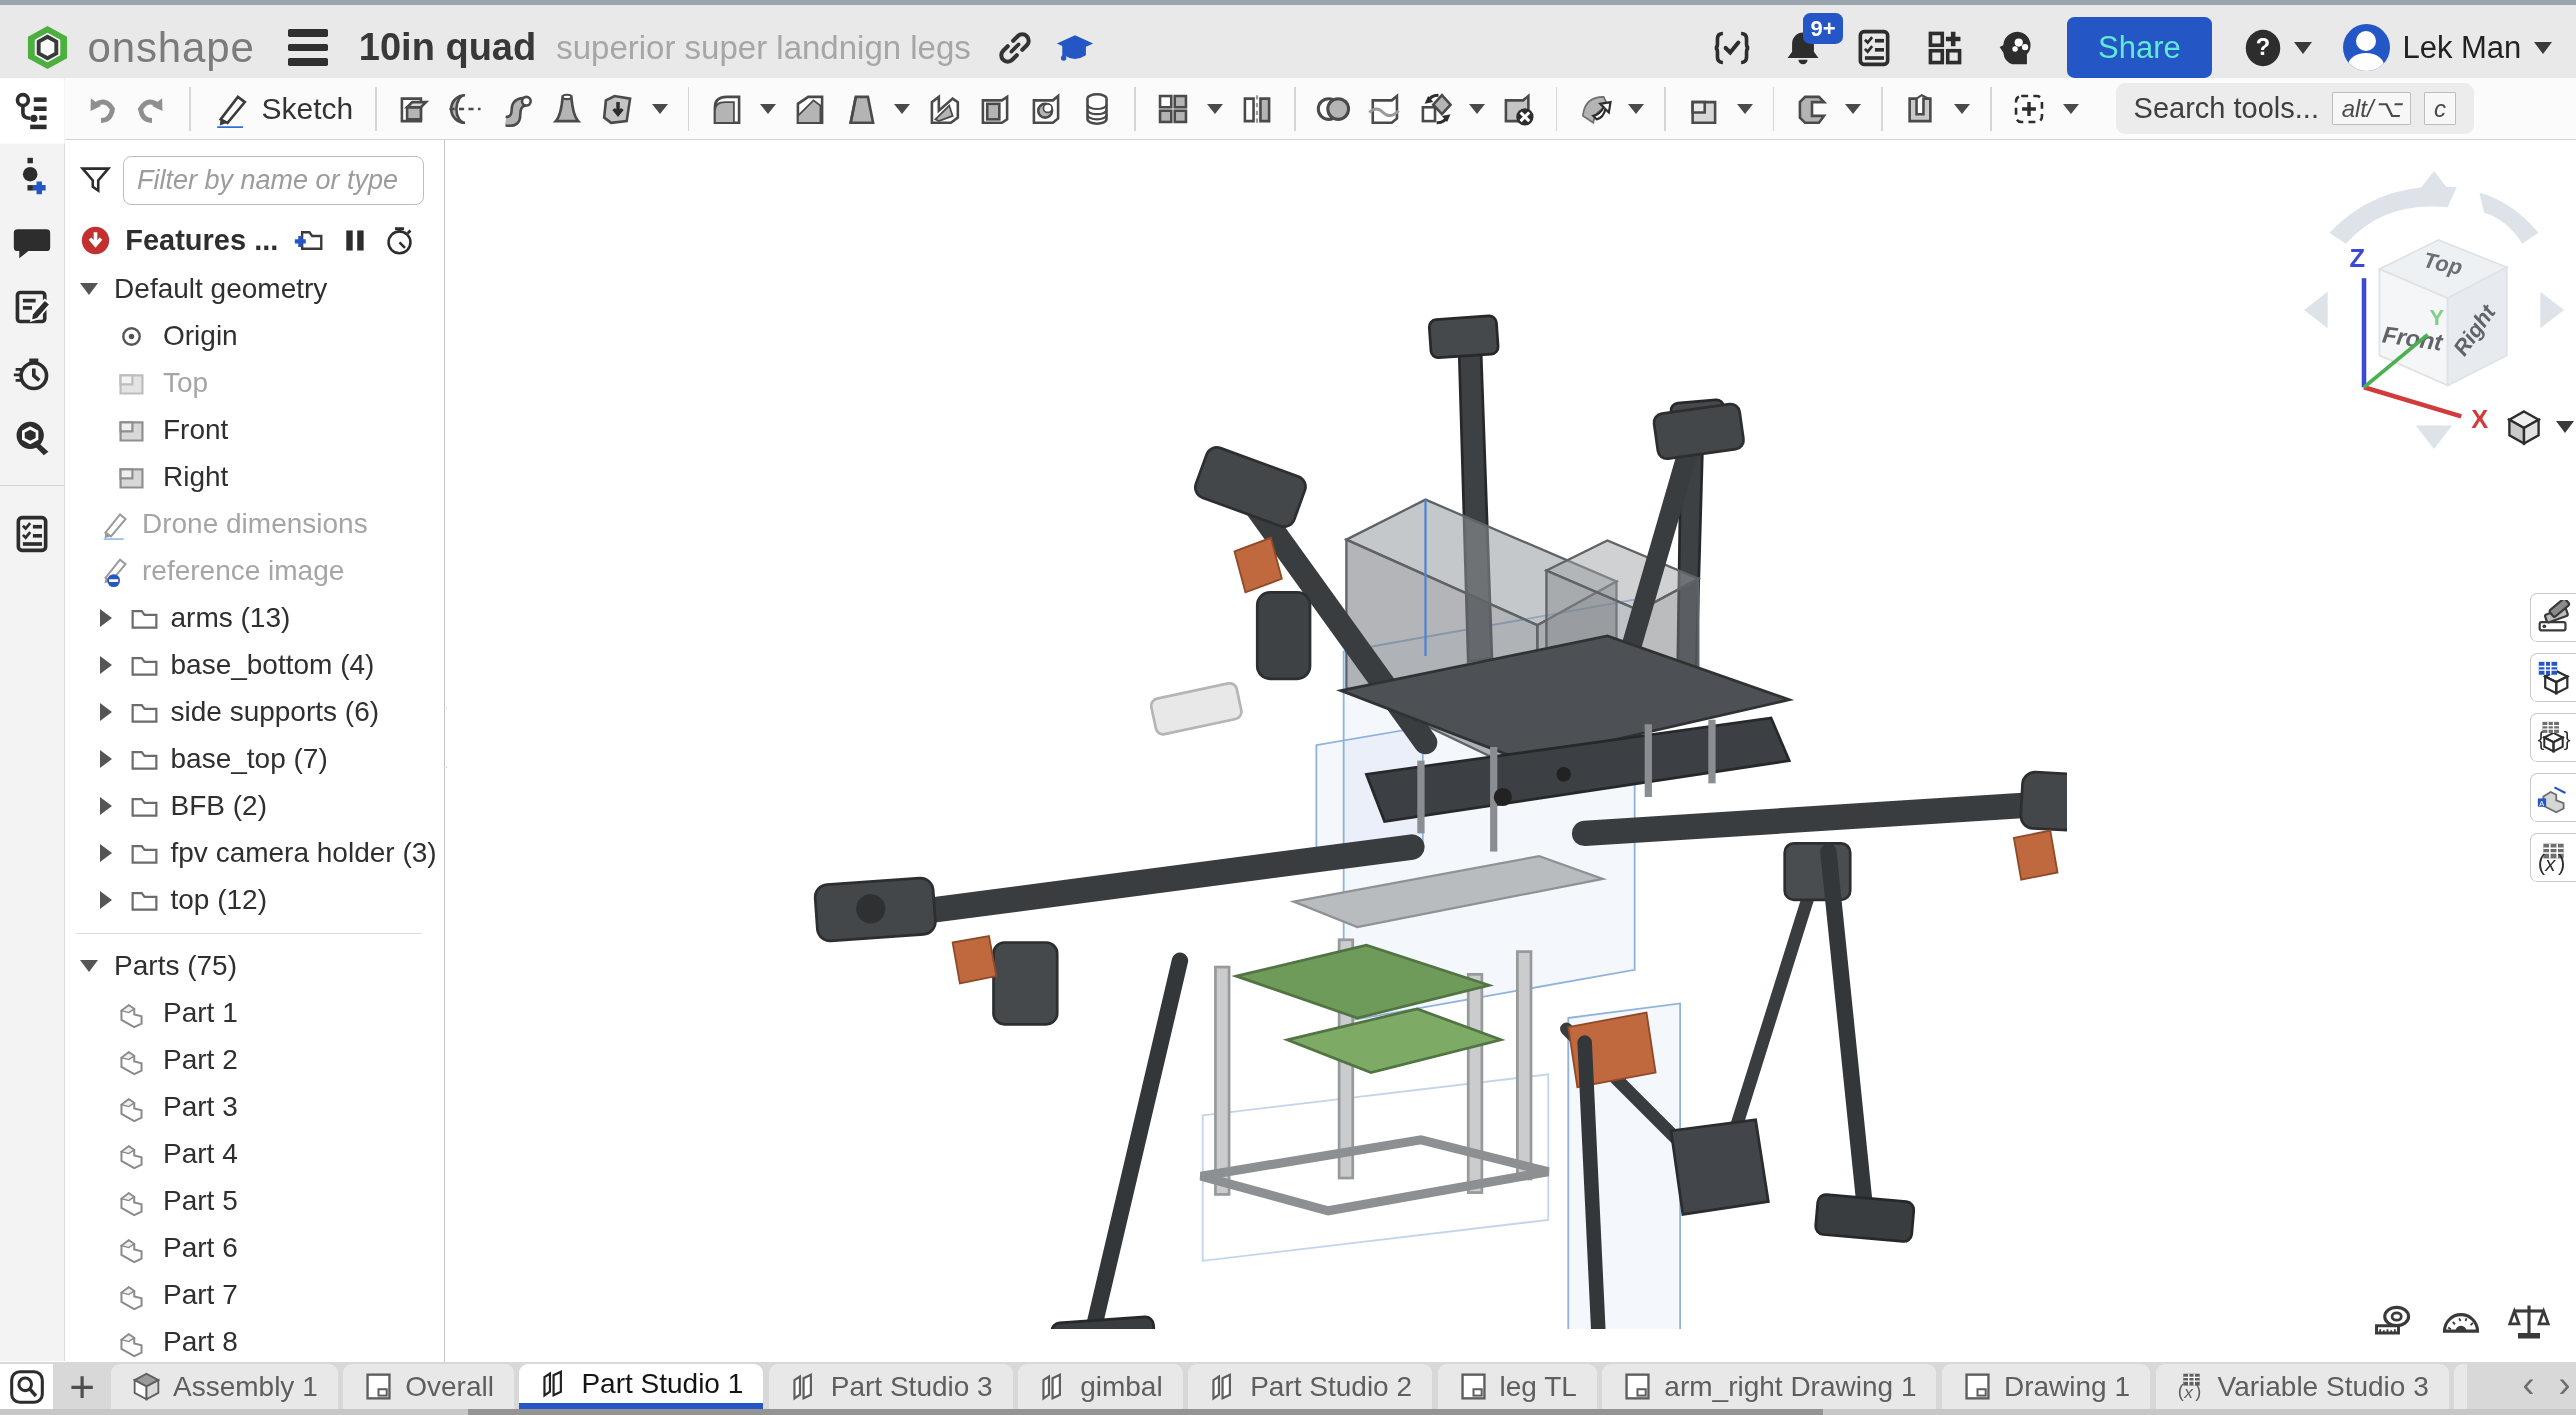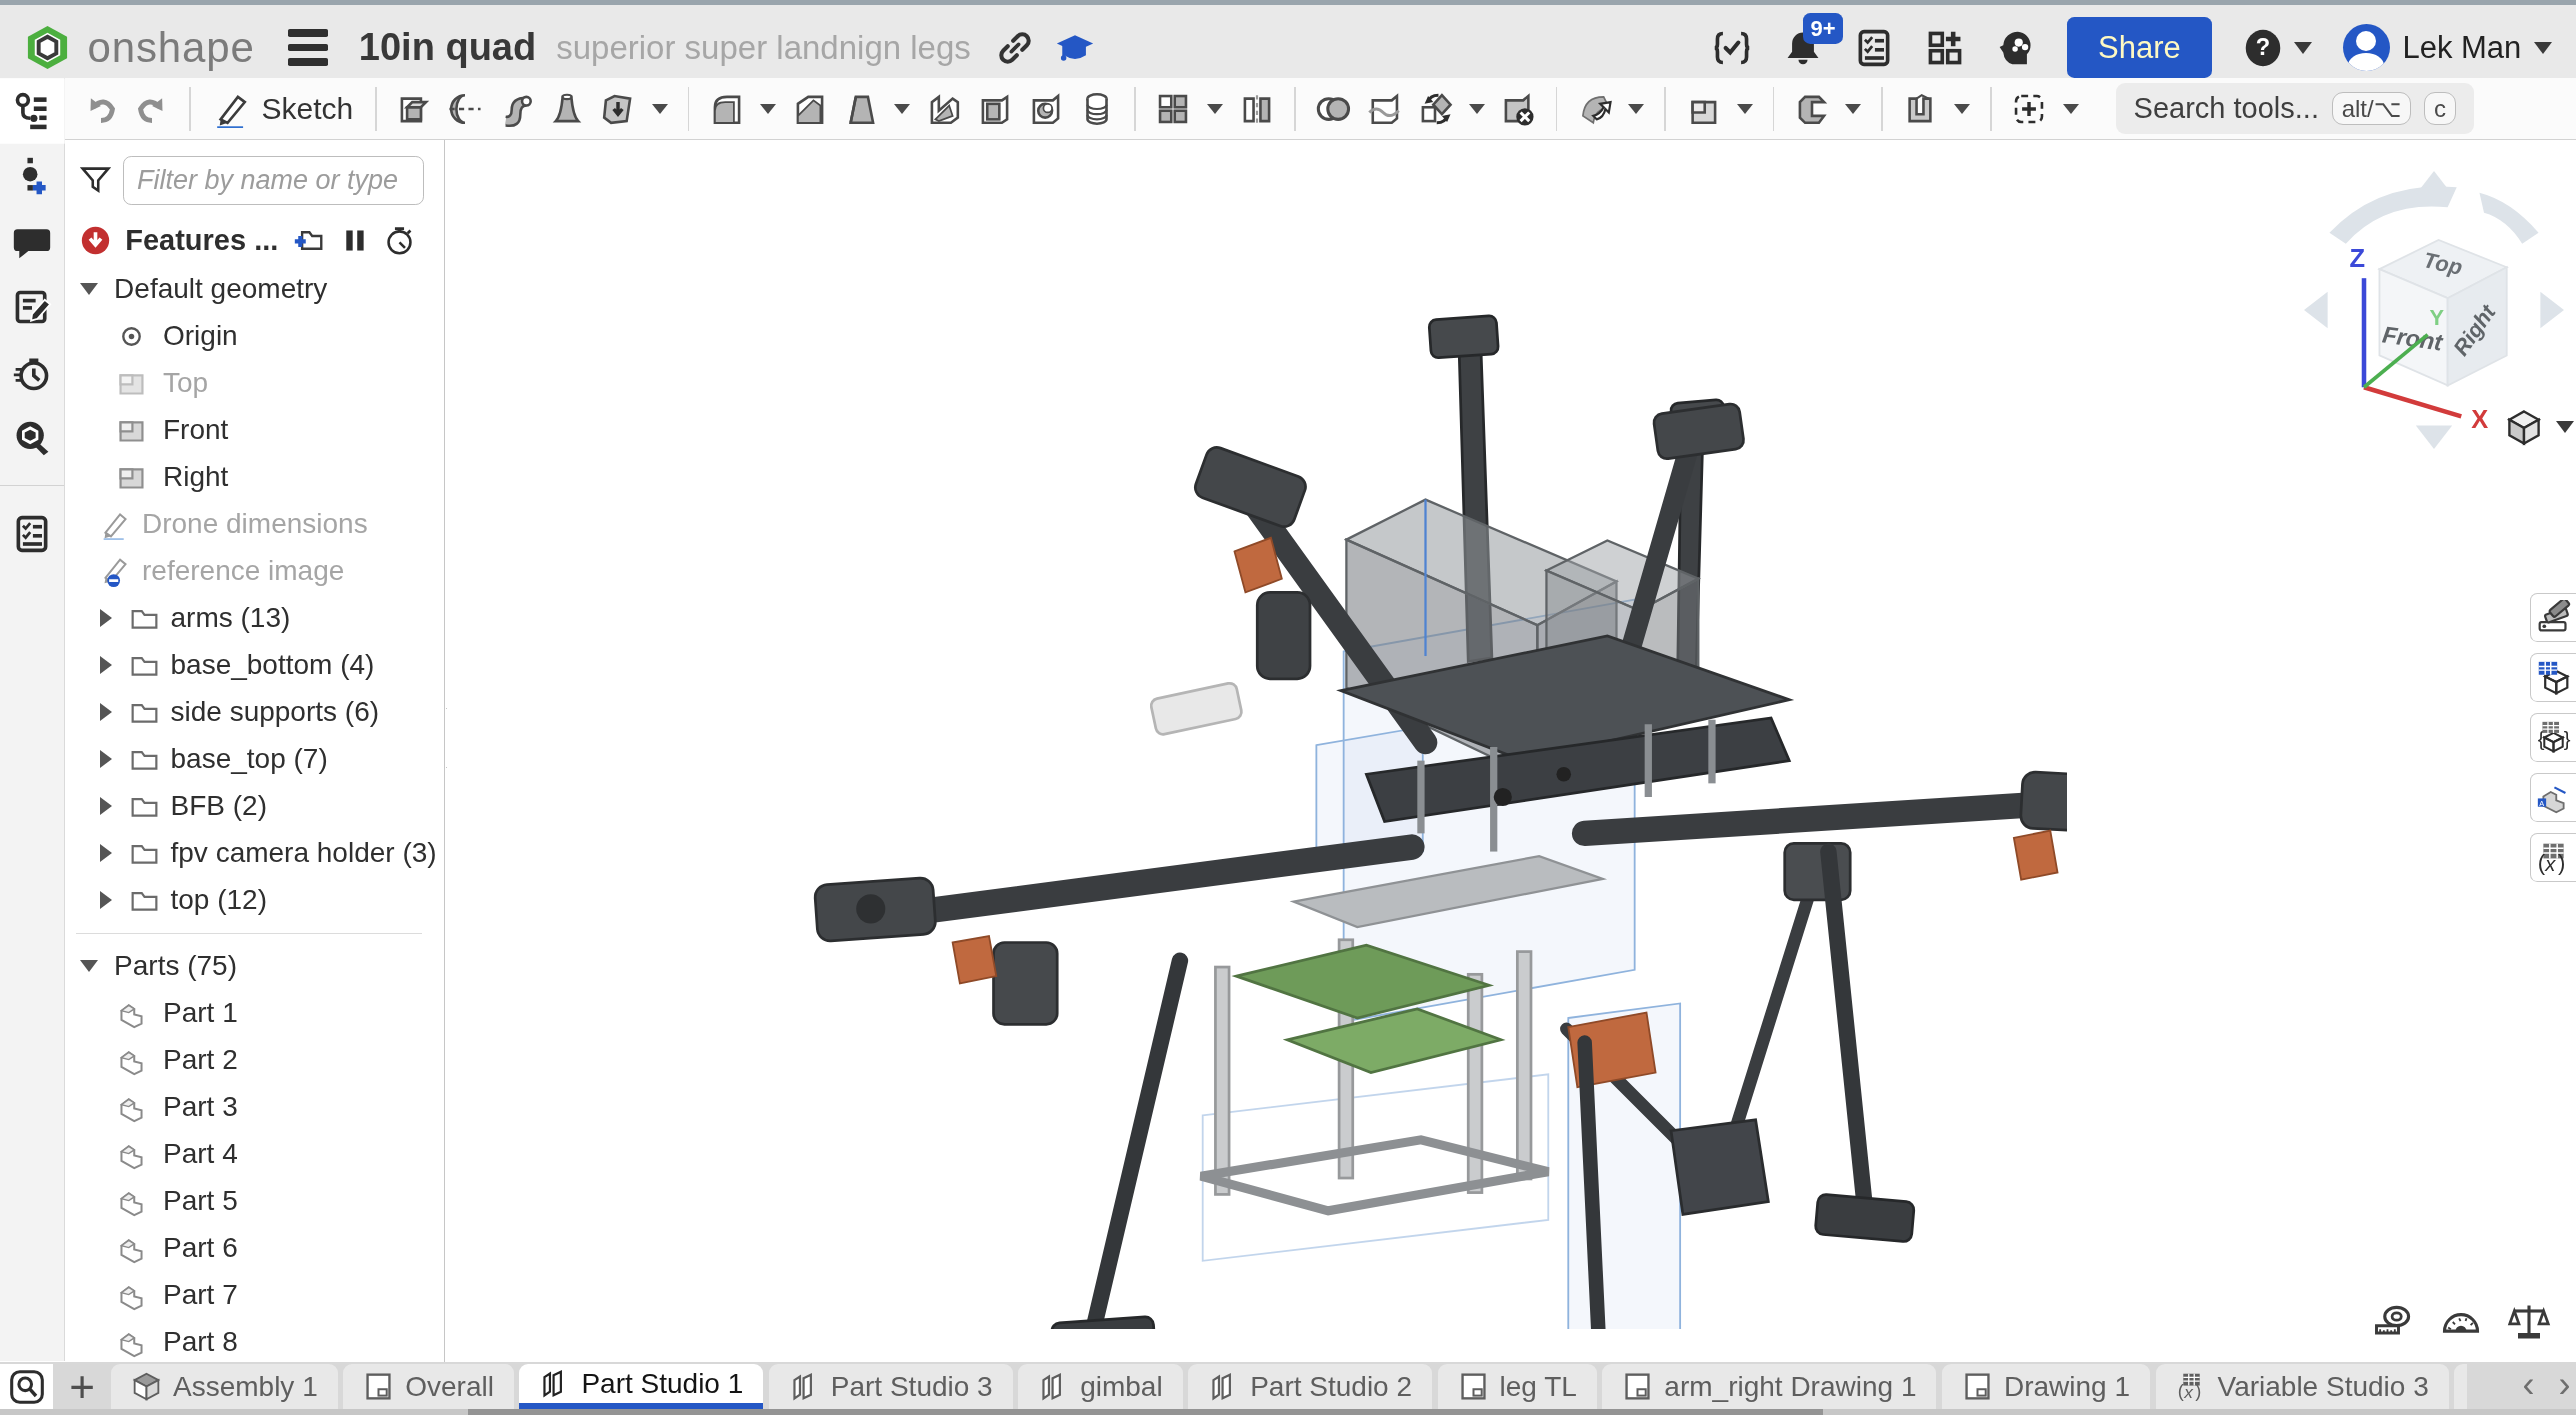--- a/index.html
+++ b/index.html
@@ -9,39 +9,39 @@
   
   .header{position:absolute;left:0;top:0;width:2576px;height:90px;background:#e9e9e9;display:flex;align-items:center;border-top:5.5px solid #9aa5ad;box-sizing:border-box;}
   .brand{display:flex;align-items:center;gap:16.4px;margin-left:24px;}
   .brand-text{font-size:42px;color:#7b7b7b;letter-spacing:0.9px;}
   .hamburger{margin-left:33px;display:flex;flex-direction:column;gap:7.3px;cursor:pointer;}
   .hamburger span{display:block;width:40px;height:7.3px;background:#2f2f2f;border-radius:1.8px;}
   .doc-title{margin-left:31px;font-size:38px;font-weight:bold;color:#383838;}
   .doc-subtitle{margin-left:20px;font-size:33px;color:#a6a6a6;white-space:nowrap;}
   .hdr-ic{width:40px;height:40px;flex:none;}
   .hdr-right{margin-left:auto;display:flex;align-items:center;gap:31px;margin-right:24px;}
-  .share-btn{background:#2457c5;color:#fef9c3;font-size:31px;border:none;border-radius:7.3px;padding:12.7px 31px;cursor:pointer;}
+  .share-btn{background:#2457c5;color:#5eead4;font-size:31px;border:none;border-radius:7.3px;padding:12.7px 31px;cursor:pointer;}
   .badge{position:absolute;top:-14.6px;right:-20px;background:#2457c5;color:#fff;font-size:22px;font-weight:bold;border-radius:7.3px;padding:2.7px 7.3px;}
   .user{display:flex;align-items:center;gap:12.7px;cursor:pointer;}
   .avatar{width:47px;height:47px;border-radius:50%;background:#2457c5;position:relative;overflow:hidden;}
   .avatar:before{content:"";position:absolute;left:13.6px;top:7.3px;width:20px;height:20px;border-radius:50%;background:#fff;}
   .avatar:after{content:"";position:absolute;left:5.5px;top:29px;width:36px;height:25.5px;border-radius:50% 50% 0 0;background:#fff;}
   .user-name{font-size:31px;color:#222;}
   .caret{width:0;height:0;border-left:9px solid transparent;border-right:9px solid transparent;border-top:12px solid #3a3a3a;}
 
   
   .toolbar{position:absolute;left:65px;top:78px;width:2511px;height:62px;background:#fbfbfb;border-bottom:1.8px solid #d2d2d2;display:flex;align-items:center;gap:9px;padding-left:14.6px;box-sizing:border-box;}
   .tb-div{width:1.8px;height:44px;background:#d6d6d6;margin:0 7.3px;flex:none;}
   .tico{width:42px;height:42px;flex:none;display:flex;align-items:center;justify-content:center;cursor:pointer;}
   .tchev{width:0;height:0;border-left:8.2px solid transparent;border-right:8.2px solid transparent;border-top:10px solid #4a4a4a;margin:0 3.6px;cursor:pointer;flex:none;}
   .sketch-btn{display:flex;align-items:center;gap:11px;cursor:pointer;margin:0 5.5px;}
   .sketch-label{font-size:30px;color:#333;}
   .search-pill{margin-left:auto;margin-right:102px;background:#ececec;border-radius:9px;display:flex;align-items:center;gap:12.7px;padding:9px 18px;cursor:pointer;}
   .search-pill .lbl{font-size:29px;color:#3f3f3f;}
-  .key{border:1.8px solid #bdbdbd;border-radius:11px;background:#f7f7f7;color:#4a4a4a;font-size:24px;padding:1.8px 9px;}
+  .key{border:1.8px solid #bdbdbd;border-radius:1px;background:#f7f7f7;color:#4a4a4a;font-size:24px;padding:1.8px 9px;font-style:italic;}
 
   
   .rail{position:absolute;left:0;top:78px;width:65px;height:1283px;background:#f3f3f3;border-right:0.9px solid #dadada;display:flex;flex-direction:column;align-items:center;padding-top:12.7px;gap:25.5px;box-sizing:border-box;}
   .rail .ric{width:40px;height:40px;cursor:pointer;}
   .rail .active-bg{background:#fff;box-shadow:0 0 0 12.7px #fff;}
   .rail-div{width:64px;height:0.9px;background:#d2d2d2;margin:1.8px 0;}
 
   
   .sidebar{position:absolute;left:65px;top:140px;width:380px;height:1222px;background:#fff;border-right:0.9px solid #c6c6c6;box-sizing:border-box;overflow:hidden;}
   .filter-row{display:flex;align-items:center;gap:12.7px;padding:16.4px 12.7px 7.3px 14.6px;}

